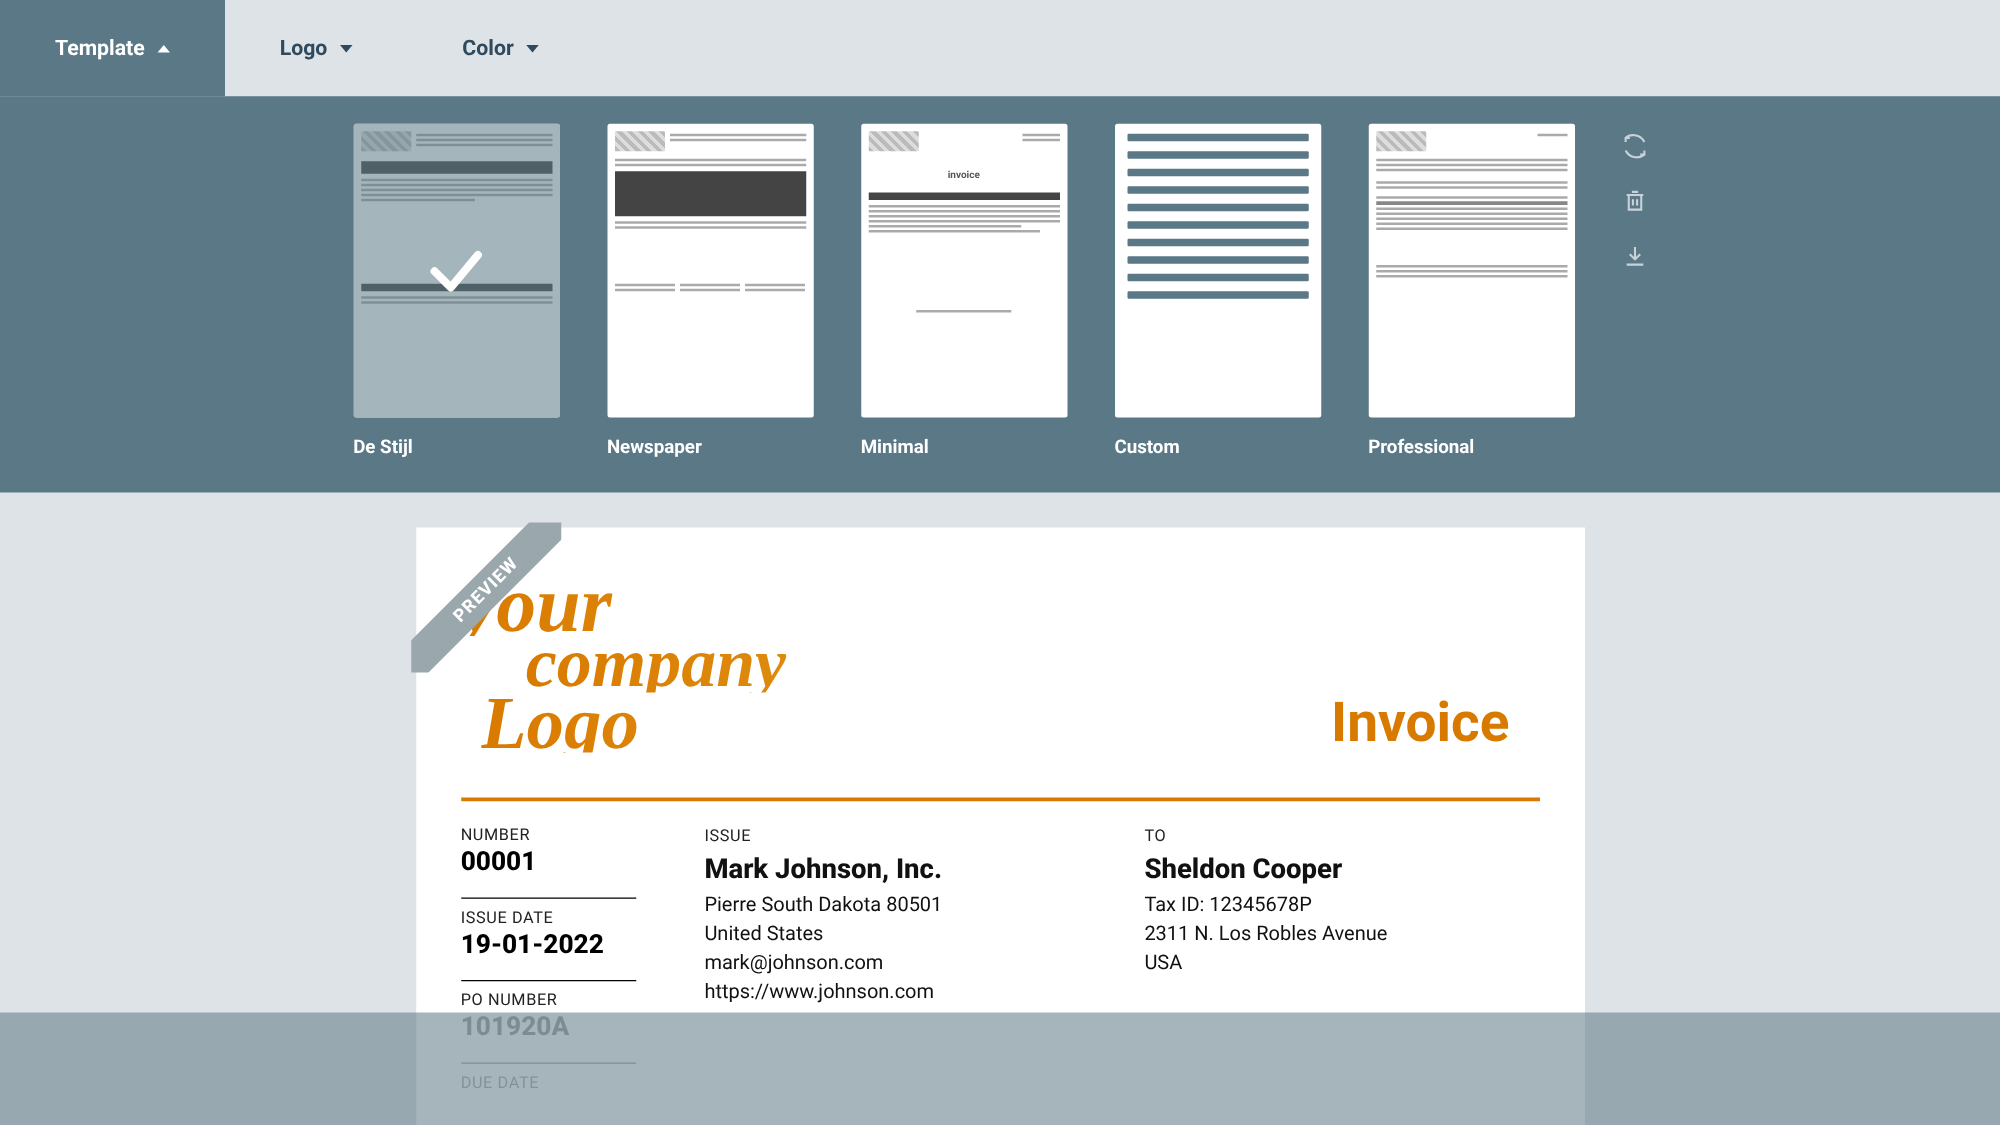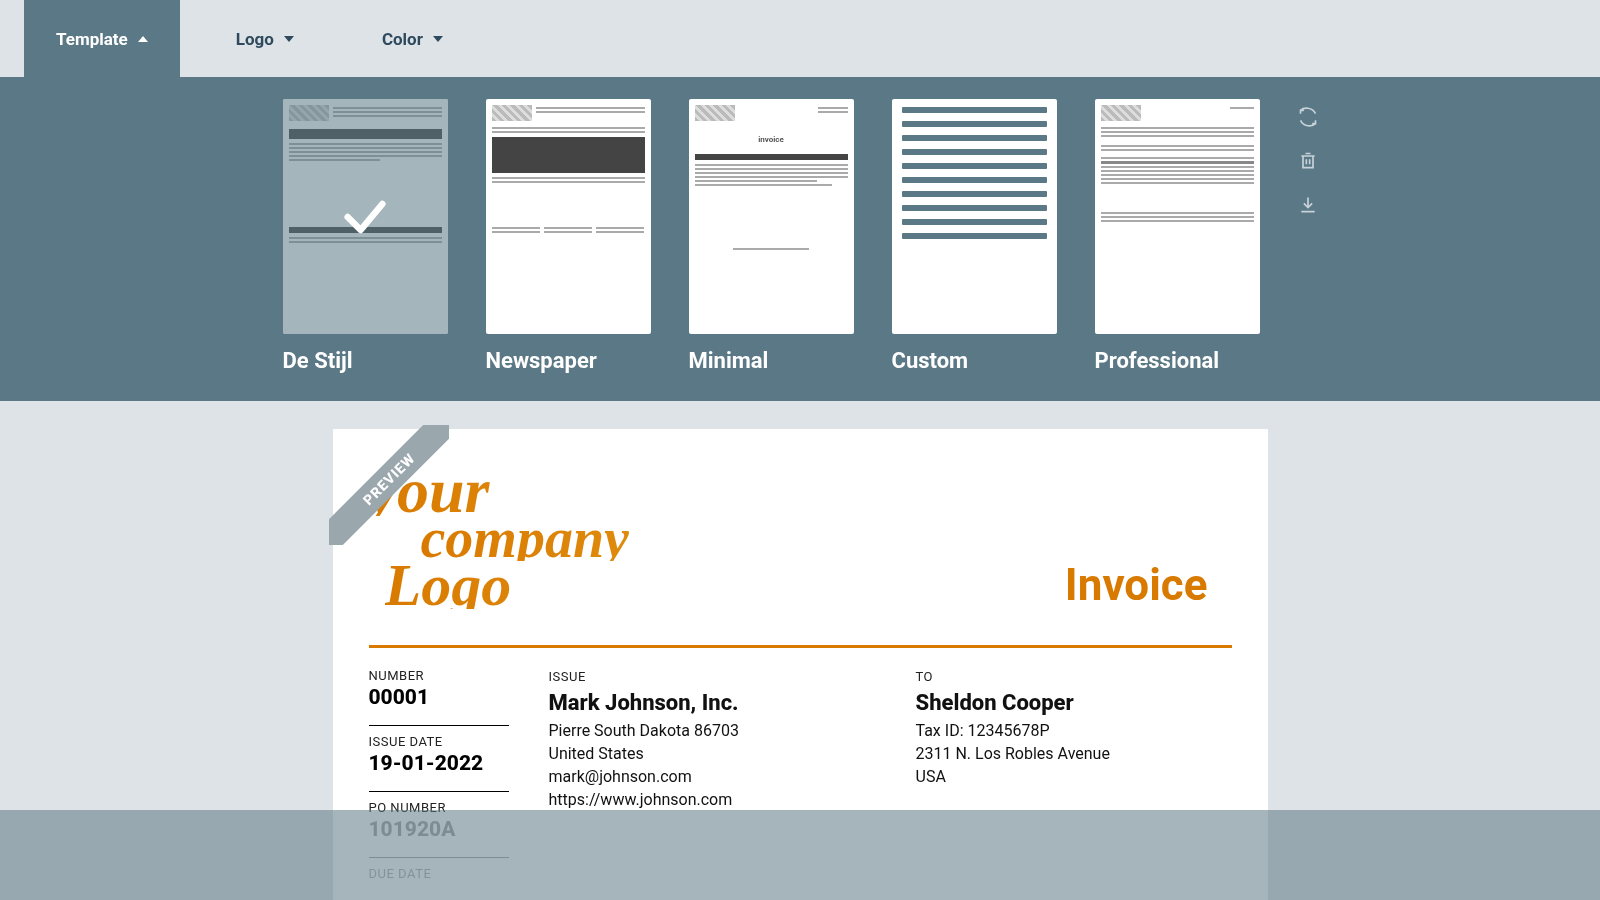--- a/index.html
+++ b/index.html
@@ -2,35 +2,35 @@
 <html><head>
 <meta charset="utf-8">
 <style>
   * { margin: 0; padding: 0; box-sizing: border-box; }
   body { font-family: -apple-system, BlinkMacSystemFont, "Segoe UI", Roboto, sans-serif; background: #dde3e6; width: 1600px; height: 900px; overflow: hidden; position: relative; }
   
   
   .header { width: 100%; height: 77px; background: #dde3e6; display: flex; align-items: center; }
   .header-title { font-size: 30px; font-weight: 800; color: #2f4a5e; margin-left: 136px; flex: 1; }
   .header-tabs { display: flex; height: 100%; }
-  .header-tab { padding: 0 32px; display: flex; align-items: center; gap: 10px; font-weight: 700; font-size: 17px; color: #2f4a5e; cursor: pointer; margin-left: 24px; }
+  .header-tab { padding: 0 44px; display: flex; align-items: center; gap: 10px; font-weight: 700; font-size: 17px; color: #2f4a5e; cursor: pointer; }
   .header-tab.active { background: #5a7885; color: #fff; }
   .caret { display: inline-block; width: 0; height: 0; border-left: 5px solid transparent; border-right: 5px solid transparent; }
   .caret-down { border-top: 6px solid currentColor; }
   .caret-up { border-bottom: 6px solid currentColor; }
   .header-tab:last-child { margin-right: 140px; }
 
   
   .template-strip { width: 100%; background: #5a7885; padding: 22px 0 28px 0; display: flex; justify-content: center; gap: 38px; }
   .template-col { display: flex; flex-direction: column; }
   .thumb { width: 165px; height: 235px; background: #fff; position: relative; border-radius: 2px; cursor: pointer; overflow: hidden; }
   .thumb.selected::after { content: ""; position: absolute; inset: 0; background: rgba(90,120,133,.55); }
   .thumb.selected .check { position: absolute; left: 50%; top: 50%; transform: translate(-50%,-50%); z-index: 2; }
   .check svg { display: block; }
-  .tlabel { margin-top: 14px; font-weight: 700; color: #fff; font-size: 22px; }
+  .tlabel { margin-top: 14px; font-weight: 700; color: #fff; font-size: 15px; }
   .side-icons { display: flex; flex-direction: column; gap: 24px; align-items: center; padding-top: 8px; }
   .side-icon { width: 20px; height: 20px; color: #c8d3d9; cursor: pointer; }
   .side-icon svg { width: 100%; height: 100%; display: block; }
 
   
   .tm { padding: 6px; font-size: 4px; color: #555; }
   .tm-logo { width: 40px; height: 16px; background: repeating-linear-gradient(45deg,#bbb,#bbb 3px,#ddd 3px,#ddd 6px); margin-bottom: 4px; }
   .tm-row { height: 3px; background: #888; margin: 2px 0; }
   .tm-block { height: 30px; background: #444; margin: 4px 0; }
   .tm-lines .ln { height: 6px; background: #5a7885; margin: 8px 10px; border-radius: 1px; }
@@ -41,21 +41,21 @@
   .preview-wrap { width: 100%; display: flex; justify-content: center; padding-top: 28px; }
   .preview { width: 935px; background: #fff; position: relative; padding: 36px 36px 120px 36px; min-height: 500px; }
   .ribbon { position: absolute; left: -4px; top: -4px; width: 120px; height: 120px; overflow: hidden; pointer-events: none; }
   .ribbon-inner { position: absolute; left: -40px; top: 40px; width: 200px; transform: rotate(-45deg); background: #9aa7ad; color: #fff; text-align: center; font-weight: 800; font-size: 14px; letter-spacing: 1px; padding: 6px 0; }
   .logo-script { font-family: "Brush Script MT","Segoe Script",cursive; font-weight: 700; line-height: .8; background: linear-gradient(90deg,#d97a00,#e39a19,#d97a00); -webkit-background-clip: text; background-clip: text; color: transparent; }
   .logo-l1 { font-size: 64px; font-style: italic; }
   .logo-l2 { font-size: 56px; font-style: italic; margin-left: 52px; }
   .logo-l3 { font-size: 60px; font-style: italic; margin-left: 16px; }
   .doc-title { position: absolute; right: 60px; top: 130px; font-size: 44px; font-weight: 700; color: #d97a00; }
   .orange-rule { height: 3px; background: #d97a00; margin-top: 36px; margin-bottom: 18px; }
-  .cols { display: flex; gap: 0; }
+  .cols { display: flex; gap: 15px; }
   .col-a { width: 180px; }
   .col-b { flex: 1; padding-left: 0; }
   .col-c { width: 340px; padding-left: 24px; }
   .f-label { font-size: 13px; letter-spacing: .5px; color: #222; font-weight: 400; margin-top: 2px; }
   .f-val { font-size: 21px; font-weight: 800; color: #000; margin-top: 2px; }
   .hr-u { border: none; border-bottom: 1px solid #000; width: 140px; margin: 16px 0 8px 0; }
   .blk { font-size: 16px; color: #111; line-height: 1.45; }
   .blk .name { font-weight: 800; font-size: 22px; }
   
   .dim-bottom { position:absolute; left:0; right:0; bottom:0; height:90px; background: rgba(93,120,133,.55); pointer-events:none; z-index:1;}
@@ -262,21 +262,21 @@
         <div class="f-val">19-01-2022</div>
         <hr class="hr-u">
         <div class="f-label">PO NUMBER</div>
         <div class="f-val" style="opacity:.35;">101920A</div>
         <hr class="hr-u" style="opacity:.35;">
         <div class="f-label" style="opacity:.35;">DUE DATE</div>
       </div>
       <div class="col-b blk">
         <div class="f-label">ISSUE</div>
         <div class="name">Mark Johnson, Inc.</div>
-        <div>Pierre South Dakota 86703</div>
+        <div>Pierre South Dakota 80501</div>
         <div>United States</div>
         <div>mark@johnson.com</div>
         <div>https://www.johnson.com</div>
       </div>
       <div class="col-c blk">
         <div class="f-label">TO</div>
         <div class="name">Sheldon Cooper</div>
         <div>Tax ID: 12345678P</div>
         <div>2311 N. Los Robles Avenue</div>
         <div>USA</div>

